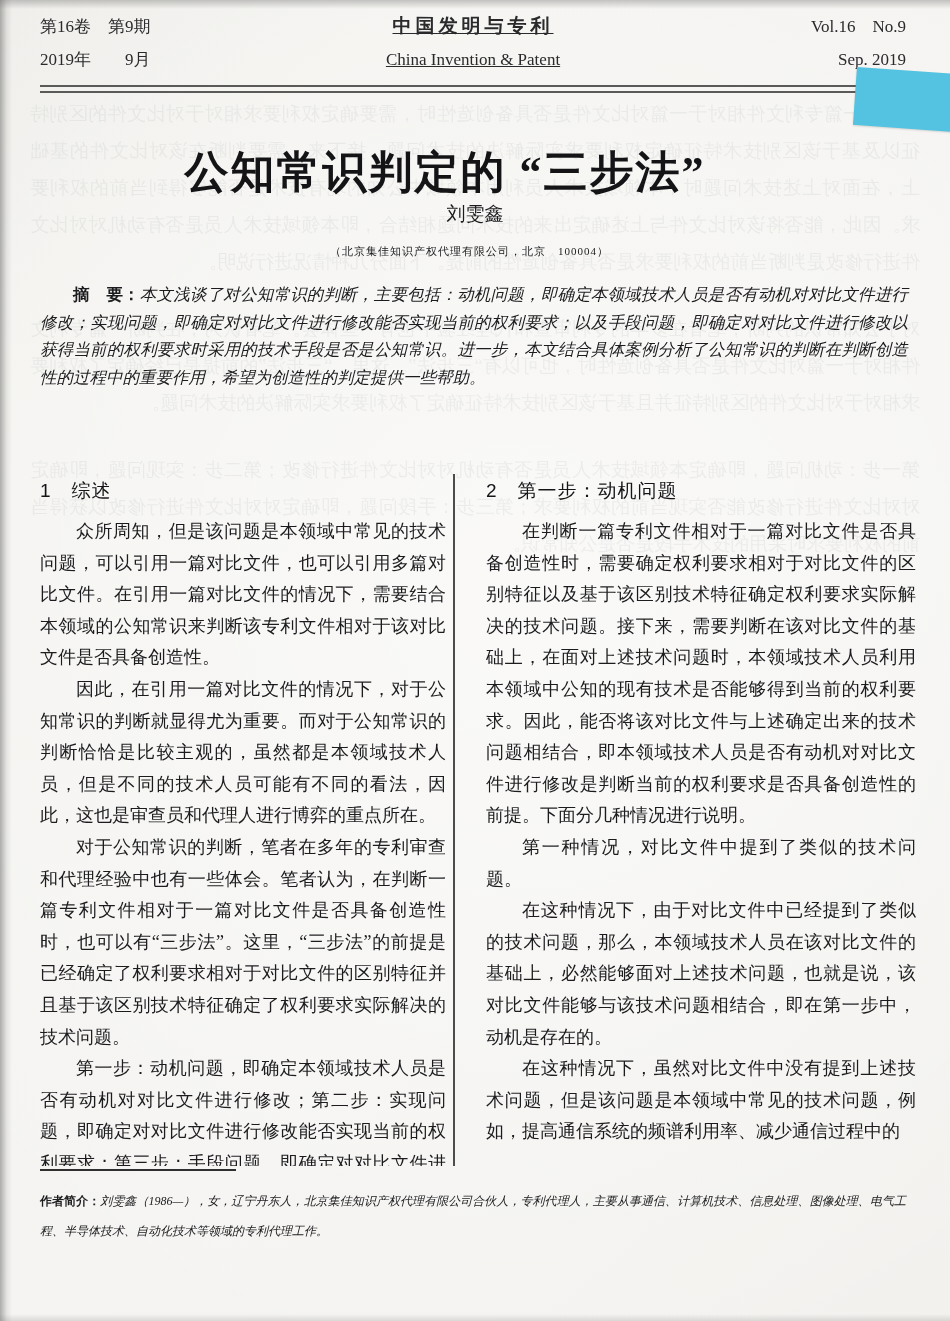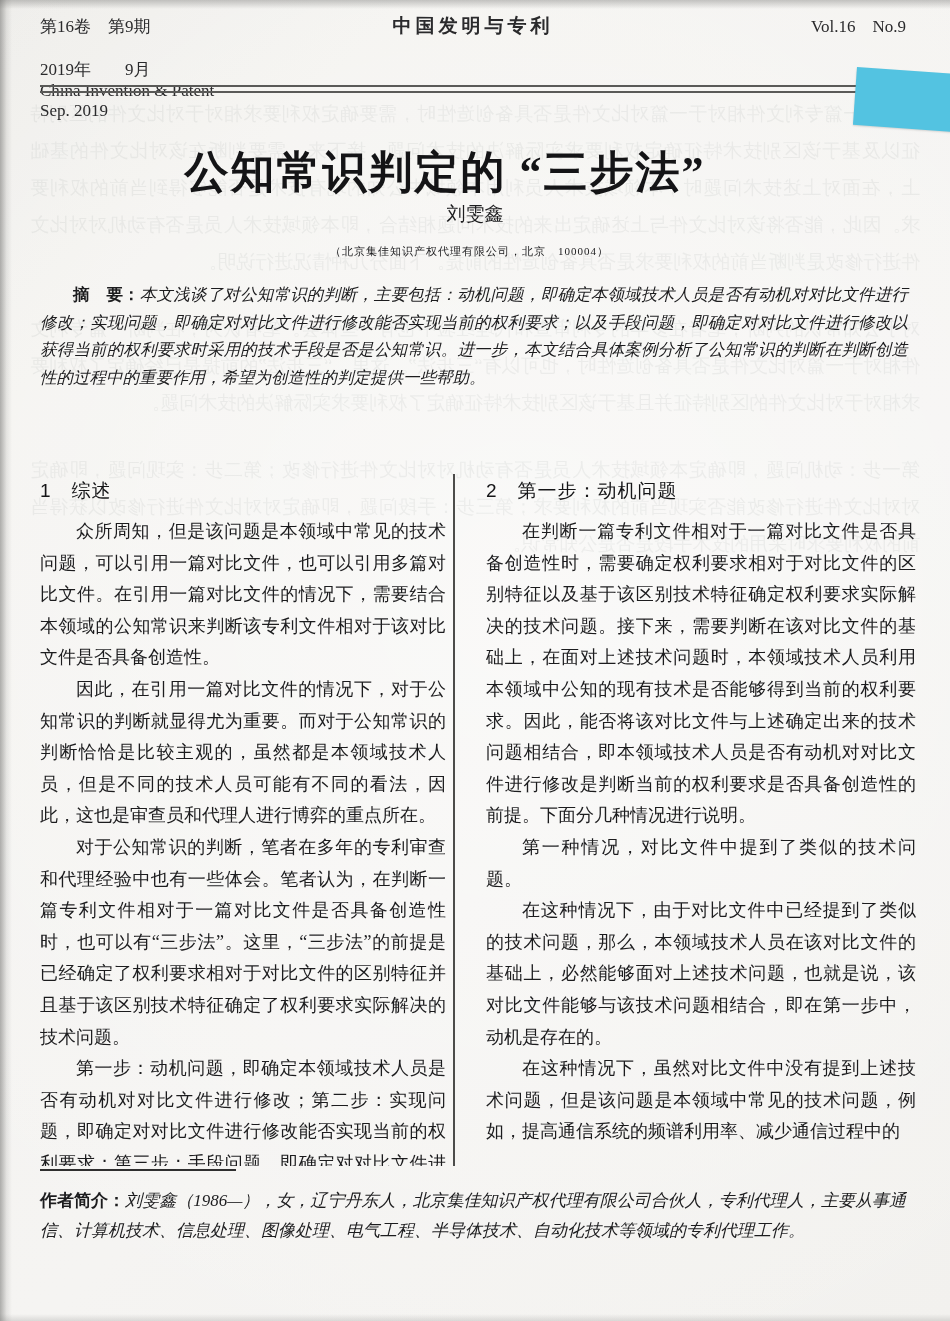--- a/index.html
+++ b/index.html
@@ -24,23 +24,23 @@
     position:absolute;left:30px;right:30px;top:95px;bottom:60px;z-index:0;
     transform:scaleX(-1);opacity:.06;filter:blur(.7px);
     font-size:19px;line-height:37px;text-align:justify;color:#2e3d3a;
     pointer-events:none;overflow:hidden;
   }
   .bleed p{margin:0 0 30px;}
 
   
   .hdr{position:absolute;left:40px;right:44px;top:13px;z-index:2;}
   .hdr-row{display:flex;align-items:baseline;font-size:17px;color:#2a2a2c;}
-  .hdr-row + .hdr-row{margin-top:19px;flex-direction:column;}
+  .hdr-row + .hdr-row{margin-top:9px;}
   .hdr-cell{flex:1;white-space:nowrap;}
-  .hdr-cell.c{text-align:center;}
+  .hdr-cell.c{text-align:center;text-decoration:underline;}
   .hdr-cell.r{text-align:right;}
   .jtitle-cn{font-size:19px;letter-spacing:4px;font-weight:bold;font-family:"Liberation Serif",serif;}
   .jtitle-en{font-size:17px;}
   .rule{position:absolute;left:40px;right:44px;top:85px;height:4px;z-index:2;
     border-top:2px solid #5a5a58;border-bottom:2px solid #5a5a58;}
 
   
   .tab{position:absolute;left:857px;top:67px;width:112px;height:58px;z-index:7;
     background:#53c3e1;transform:rotate(4deg);transform-origin:left top;
     box-shadow:0 1px 2px rgba(0,0,0,.15);}
@@ -68,21 +68,21 @@
   .col p{margin:0;text-indent:2em;}
   .col h2{margin:2px 0 10px;font-size:19px;line-height:30px;font-weight:normal;text-indent:0;
     font-family:"Liberation Sans","DejaVu Sans",sans-serif;letter-spacing:1px;color:#151517;}
   .col-left{width:406px;}
   .col-divider{width:0;border-left:2px solid #4c4c4a;margin-left:7px;}
   .col-right{width:430px;margin-left:31px;}
 
   
   .foot-rule{position:absolute;left:40px;top:1169px;width:196px;border-top:2.5px solid #2f2f2f;z-index:2;}
   .bio{position:absolute;left:40px;right:44px;top:1186px;z-index:2;
-    font-size:17px;line-height:30px;text-align:justify;font-style:italic;}
+    font-size:12px;line-height:30px;text-align:justify;font-style:italic;}
   .bio .lbl{font-style:normal;font-weight:bold;font-family:"Liberation Sans","DejaVu Sans",sans-serif;}
   .pagenum{position:absolute;right:68px;top:1328px;z-index:2;font-size:24px;letter-spacing:3px;color:#2b2b2d;
     font-family:Liberation Mono, monospace;}
 </style>
 </head>
 <body>
 
 <div class="page">
 
   <div class="bleed" aria-hidden="true">

